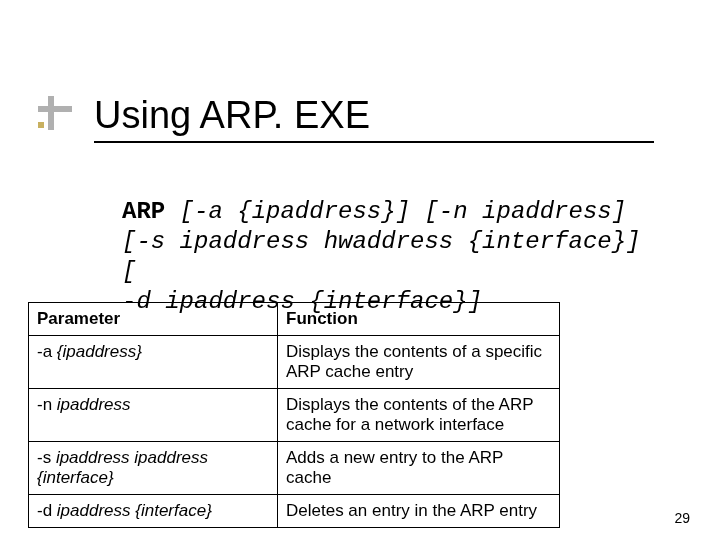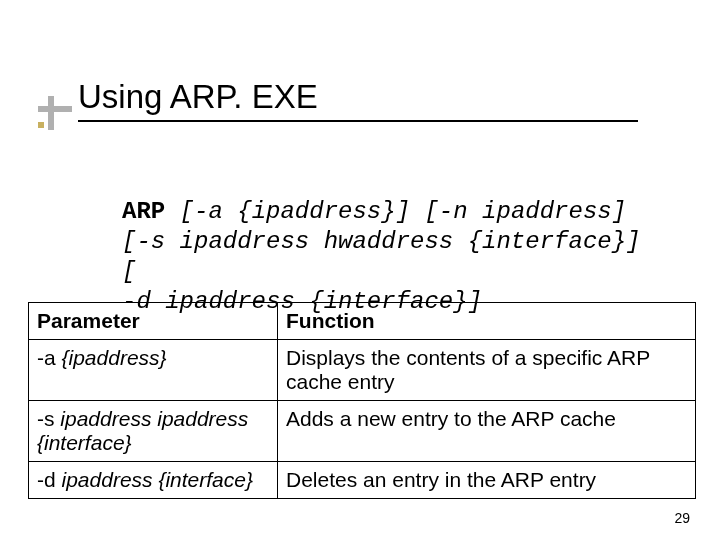--- a/index.html
+++ b/index.html
@@ -47,22 +47,22 @@
   }
   .mk-sq {
     position: absolute;
     width: 6px;
     height: 6px;
     background: #c8b060;
     left: 0;
     top: 26px;
   }
   h1.title {
-    margin: 0;
-    font-size: 33px;
+    margin: 16px;
+    font-size: 38px;
     font-weight: 400;
     font-family: Verdana, Tahoma, sans-serif;
     border-bottom: 2px solid #000;
     padding-bottom: 4px;
     display: inline-block;
     min-width: 560px;
   }
   .body {
     position: absolute;
     left: 96px;
@@ -84,24 +84,24 @@
     margin-top: 47px;
   }
   .syntax-block .kw {
     font-style: normal;
     font-weight: bold;
   }
   .param-table {
     position: absolute;
     left: 28px;
     top: 302px;
-    width: 668px;
+    width: 532px;
     border-collapse: collapse;
     font-family: Tahoma, Verdana, sans-serif;
-    font-size: 21px;
+    font-size: 17px;
   }
   .param-table th, .param-table td {
     border: 1.5px solid #000;
     padding: 6px 8px;
     text-align: left;
     vertical-align: top;
   }
   .param-table th {
     font-weight: bold;
   }
@@ -141,20 +141,24 @@
         <th class="pcell">Parameter</th>
         <th>Function</th>
       </tr>
     </thead>
     <tbody>
       <tr>
         <td class="pcell"><span>-a </span><i>{ipaddress}</i></td>
         <td>Displays the contents of a specific ARP cache entry</td>
       </tr>
       <tr>
+        <td class="pcell"><span>-n </span><i>ipaddress</i></td>
+        <td>Displays the contents of the ARP cache for a network interface</td>
+      </tr>
+      <tr>
         <td class="pcell"><span>-s </span><i>ipaddress ipaddress {interface}</i></td>
         <td>Adds a new entry to the ARP cache</td>
       </tr>
       <tr>
         <td class="pcell"><span>-d </span><i>ipaddress {interface}</i></td>
         <td>Deletes an entry in the ARP entry</td>
       </tr>
     </tbody>
   </table>
 

